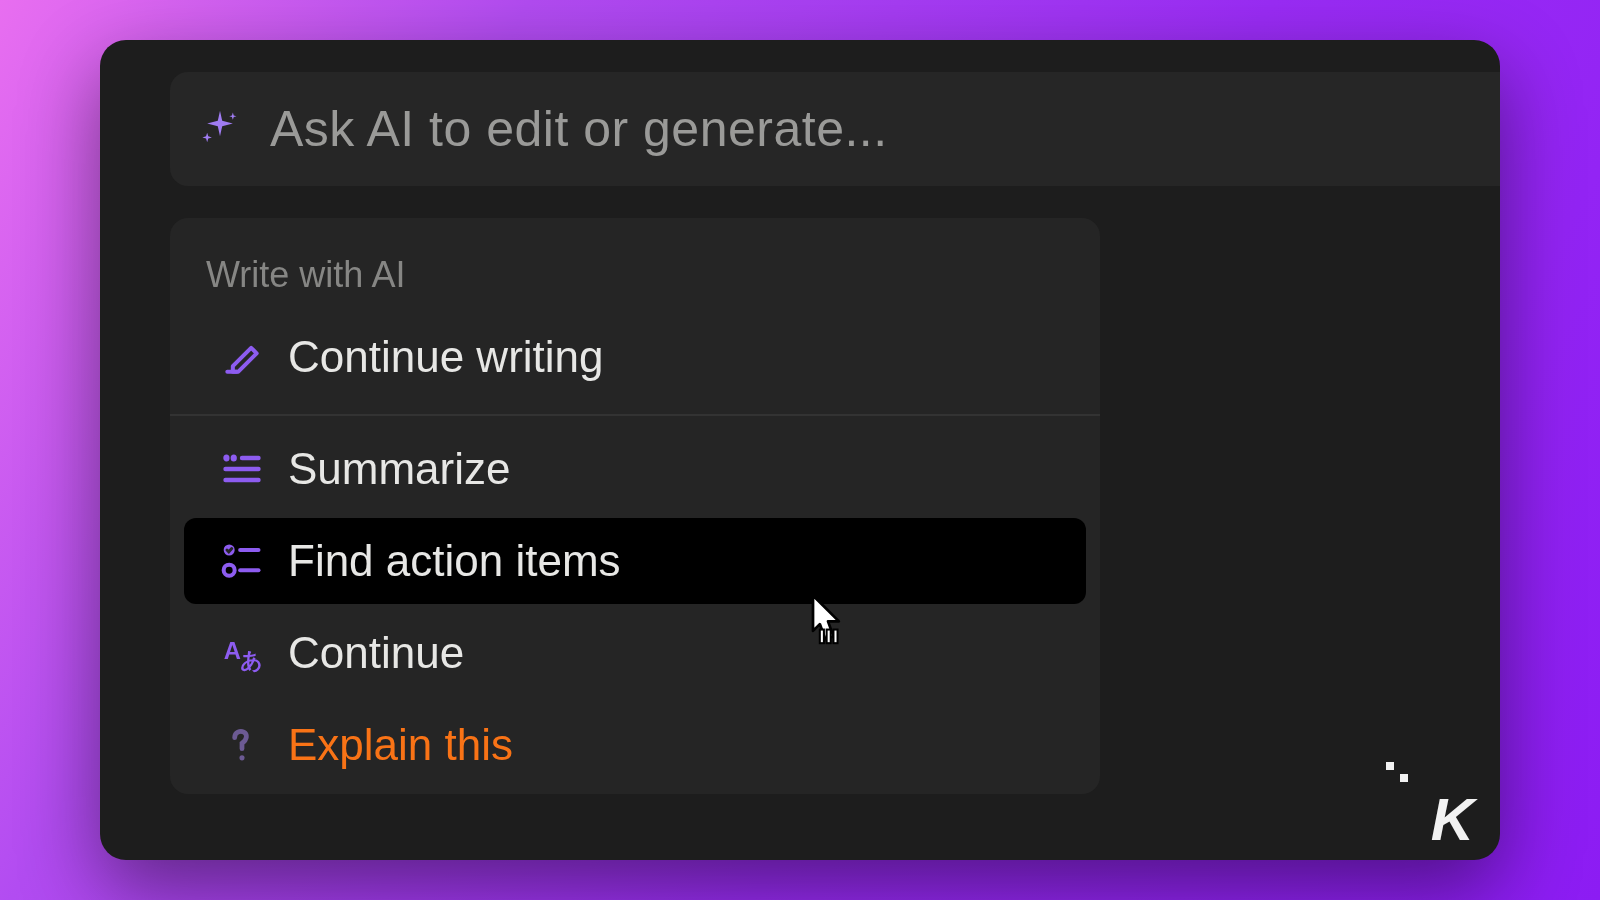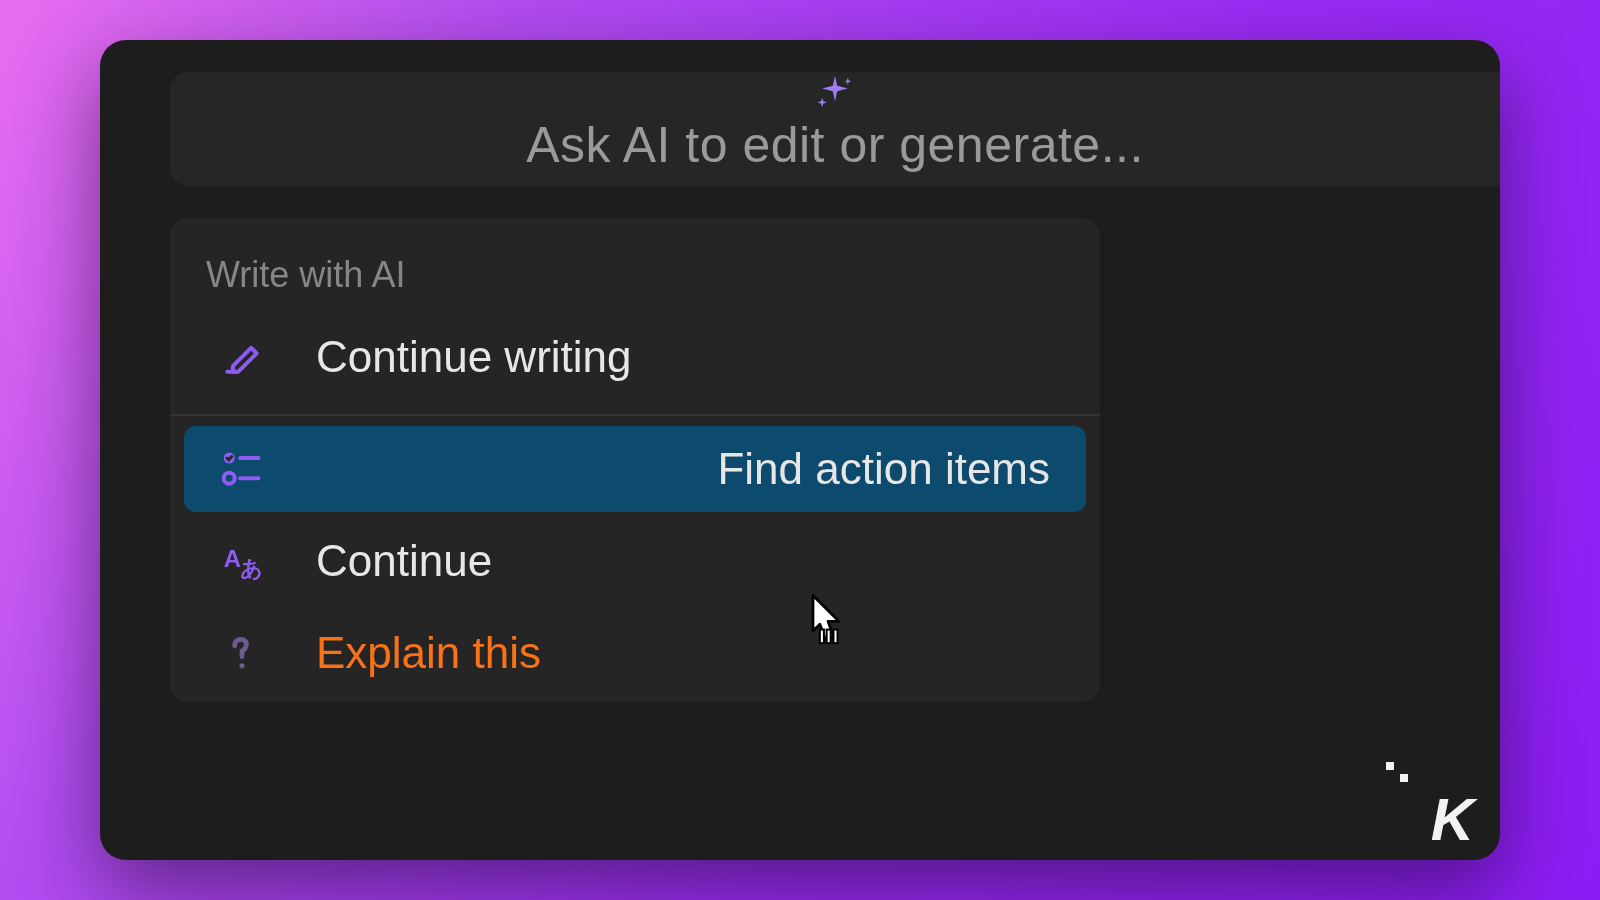--- a/index.html
+++ b/index.html
@@ -21,22 +21,22 @@
     overflow: hidden;
   }
   .ask-bar {
     position: absolute;
     left: 70px; right: 0; top: 32px;
     height: 114px;
     background: #262626;
     border-radius: 18px 0 0 18px;
     display: flex;
     align-items: center;
+    gap: 28px;
     padding: 0 28px;
-    flex-direction: column;
   }
   .ask-placeholder {
     font-size: 50px;
     font-weight: 500;
     color: #9a9a98;
     letter-spacing: .5px;
   }
   .dropdown {
     position: absolute;
     left: 70px; top: 178px;
@@ -48,27 +48,27 @@
   }
   .section-title {
     font-size: 36px;
     font-weight: 400;
     color: #868684;
     padding: 22px 36px 12px;
   }
   .menu-item {
     display: flex;
     align-items: center;
-    gap: 52px;
+    gap: 24px;
     padding: 18px 36px;
     border-radius: 12px;
     margin: 6px 14px;
     cursor: pointer;
   }
-  .menu-item.hovered { background: #0c4a6e; justify-content: space-between; }
+  .menu-item.hovered { background: #000000; }
   .menu-label {
     font-size: 44px;
     font-weight: 500;
     color: #e7e7e5;
   }
   .menu-item.faded .menu-label { color: #f97316; }
   .divider {
     height: 2px;
     background: #333333;
     margin: 14px 0 10px;
@@ -130,20 +130,32 @@
           <path d="M4 20 L9 20"></path>
           <path d="M7 17 L17 7 L20 10 L10 20 L7 20 Z"></path>
         </svg>
       </span>
       <span class="menu-label">Continue writing</span>
     </div>
 
     <div class="divider"></div>
 
 
+    <div class="menu-item">
+      <span class="ico">
+        <svg viewBox="0 0 24 24" fill="none" stroke="#8d5cf0" stroke-width="2.4" stroke-linecap="round">
+          <path d="M3 6 C3 5 4 5 4 6 C4 7 3 7 3 6" fill="#8d5cf0"></path>
+          <path d="M7 6 C7 5 8 5 8 6 C8 7 7 7 7 6" fill="#8d5cf0"></path>
+          <line x1="12" y1="6" x2="21" y2="6"></line>
+          <line x1="3" y1="12" x2="21" y2="12"></line>
+          <line x1="3" y1="18" x2="21" y2="18"></line>
+        </svg>
+      </span>
+      <span class="menu-label">Summarize</span>
+    </div>
 
     <div class="menu-item hovered">
       <span class="ico">
         <svg viewBox="0 0 24 24" fill="none" stroke="#8d5cf0" stroke-width="2.2" stroke-linecap="round">
           <circle cx="5" cy="6" r="3" fill="#8d5cf0" stroke="none"></circle>
           <path d="M3.8 6 L4.8 7 L6.4 5.2" stroke="#252525" stroke-width="1.6"></path>
           <line x1="11" y1="6" x2="21" y2="6"></line>
           <circle cx="5" cy="17" r="3"></circle>
           <line x1="11" y1="17" x2="21" y2="17"></line>
         </svg>

